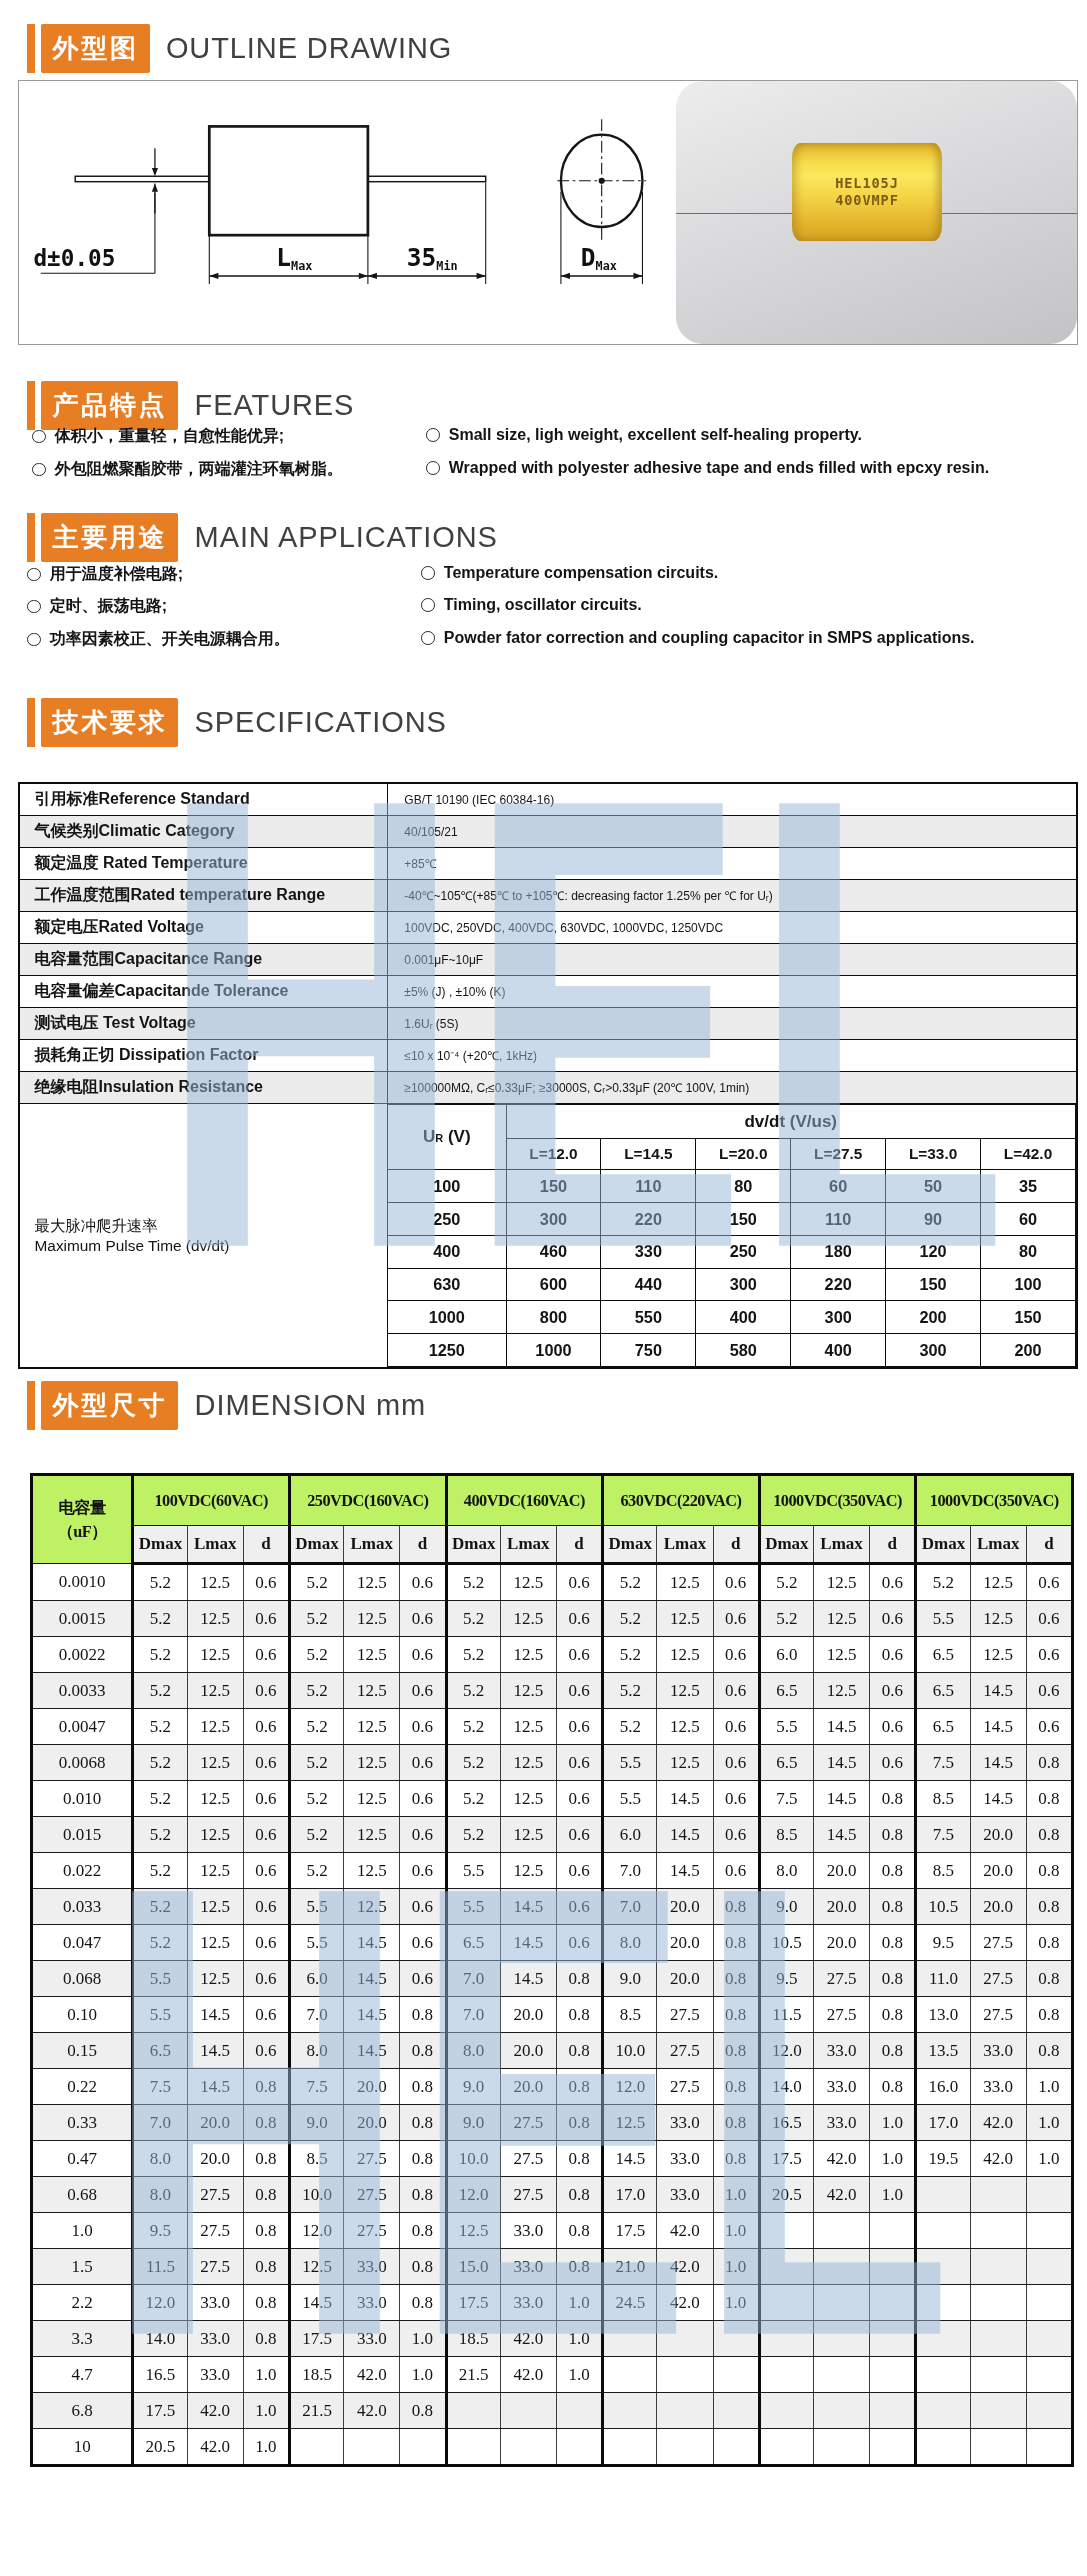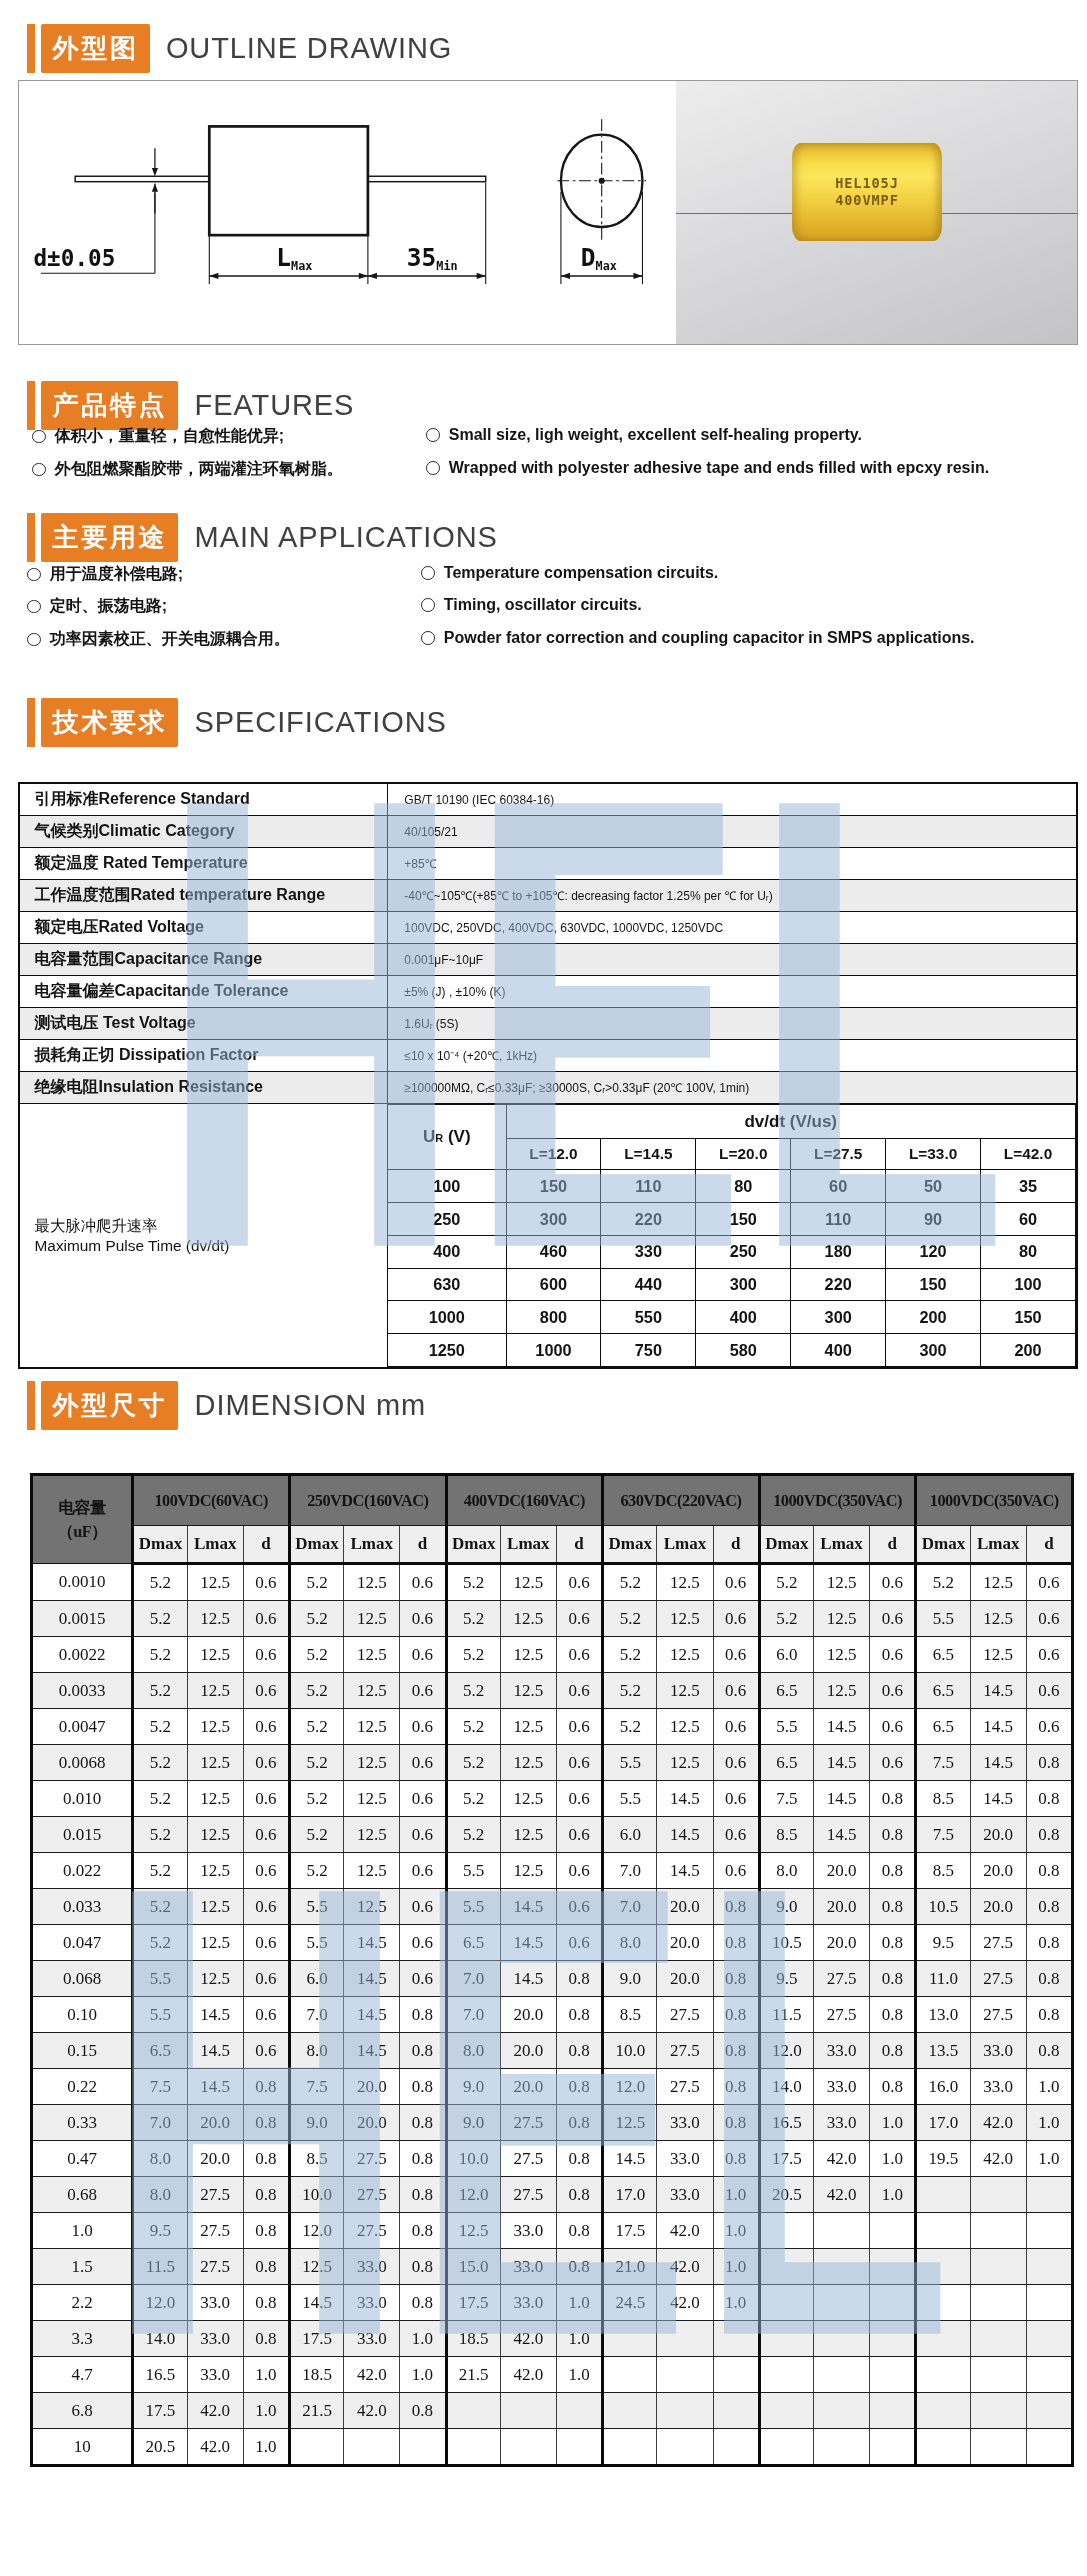--- a/index.html
+++ b/index.html
@@ -11,21 +11,21 @@
   .bar{width:8.2px;height:49px;background:#e87e24;margin-right:6.3px;}
   .badge{background:#e87e24;color:#fff;font-weight:bold;font-size:26px;line-height:49px;
          padding:0 11px;letter-spacing:2.7px;border-radius:1.8px;white-space:nowrap;}
   .sec-title{margin-left:16.3px;font-size:29px;font-weight:normal;color:#404040;letter-spacing:0.9px;white-space:nowrap;}
 
   
   .drawing-panel{position:absolute;left:18px;top:80px;width:1060px;height:265px;
                  border:0.9px solid #9a9a9a;background:#fff;box-sizing:border-box;}
   .drawing-svg{position:absolute;left:0;top:0;}
   .photo{position:absolute;left:657px;top:0;right:0;bottom:0;
-         background:linear-gradient(160deg,#ededed 0%,#dcdcde 40%,#c3c3c5 100%);overflow:hidden;}
+         background:linear-gradient(160deg,#ededed 0%,#dcdcde 40%,#c3c3c5 100%);overflow:hidden;border-radius:27px;}
   .wire{position:absolute;left:0;right:0;top:50%;height:1.8px;background:#6d6d72;}
   .cap-body{position:absolute;left:116px;top:62px;width:150px;height:98px;border-radius:9px/14.5px;
             background:linear-gradient(180deg,#e0b02c 0%,#f7dd4a 20%,#fce75e 34%,#f3d042 58%,#e2b22a 84%,#d6a422 100%);
             box-shadow:inset -5.4px 0 7.2px rgba(150,110,20,.45), inset 5.4px 0 7.2px rgba(150,110,20,.35);
             display:flex;flex-direction:column;align-items:center;justify-content:center;
             font-family:"DejaVu Sans Mono",monospace;font-weight:bold;font-size:13.6px;
             color:#7b5c16;letter-spacing:0.9px;line-height:17px;}
 
   
   .bullet-item{position:absolute;display:flex;align-items:center;}
@@ -46,21 +46,21 @@
   .pulse-table td{border:1.8px solid #0d0d0d;text-align:center;font-weight:bold;font-size:16.3px;}
   .pulse-table td.first{border-left:none;}
   .pulse-table tr.h1 td{font-size:17px;}
   .pulse-table tr.h2 td{font-size:15.4px;}
   .ur-sub,.sub{font-size:11px;}
 
   
   .dim-table{position:absolute;left:30px;top:1473px;border-collapse:collapse;table-layout:fixed;width:1044px;
              border:3.6px solid #0a0a0a;font-family:"Liberation Serif",serif;background:#fff;}
   .dim-table td{border:1.4px solid #3c3c3c;text-align:center;padding:0;overflow:hidden;white-space:nowrap;}
-  .dim-table tr.ghead td{height:49px;background:#737373;font-weight:bold;font-size:16.3px;letter-spacing:-0.5px;
+  .dim-table tr.ghead td{height:49px;background:#bef264;font-weight:bold;font-size:16.3px;letter-spacing:-0.5px;
                          border-bottom:1.8px solid #141414;}
   .dim-table tr.shead td{height:36px;background:#efefef;font-weight:bold;font-size:17px;
                          border-bottom:3.6px solid #0a0a0a;}
   .dim-table td.cap-h{background:#efefef;font-weight:bold;font-size:18px;line-height:23.6px;
                       border-right:3.6px solid #0a0a0a;}
   .dim-table td.gsep{border-left:3.6px solid #0a0a0a;}
   .dim-table tr.data td{height:35px;font-size:17px;border-top:1.8px solid #1c1c1c;border-bottom:1.8px solid #1c1c1c;}
   .dim-table tr.data td.capcell{border-right:3.6px solid #0a0a0a;}
   .dim-table tr.data.alt td{background:#efefef;}
 

